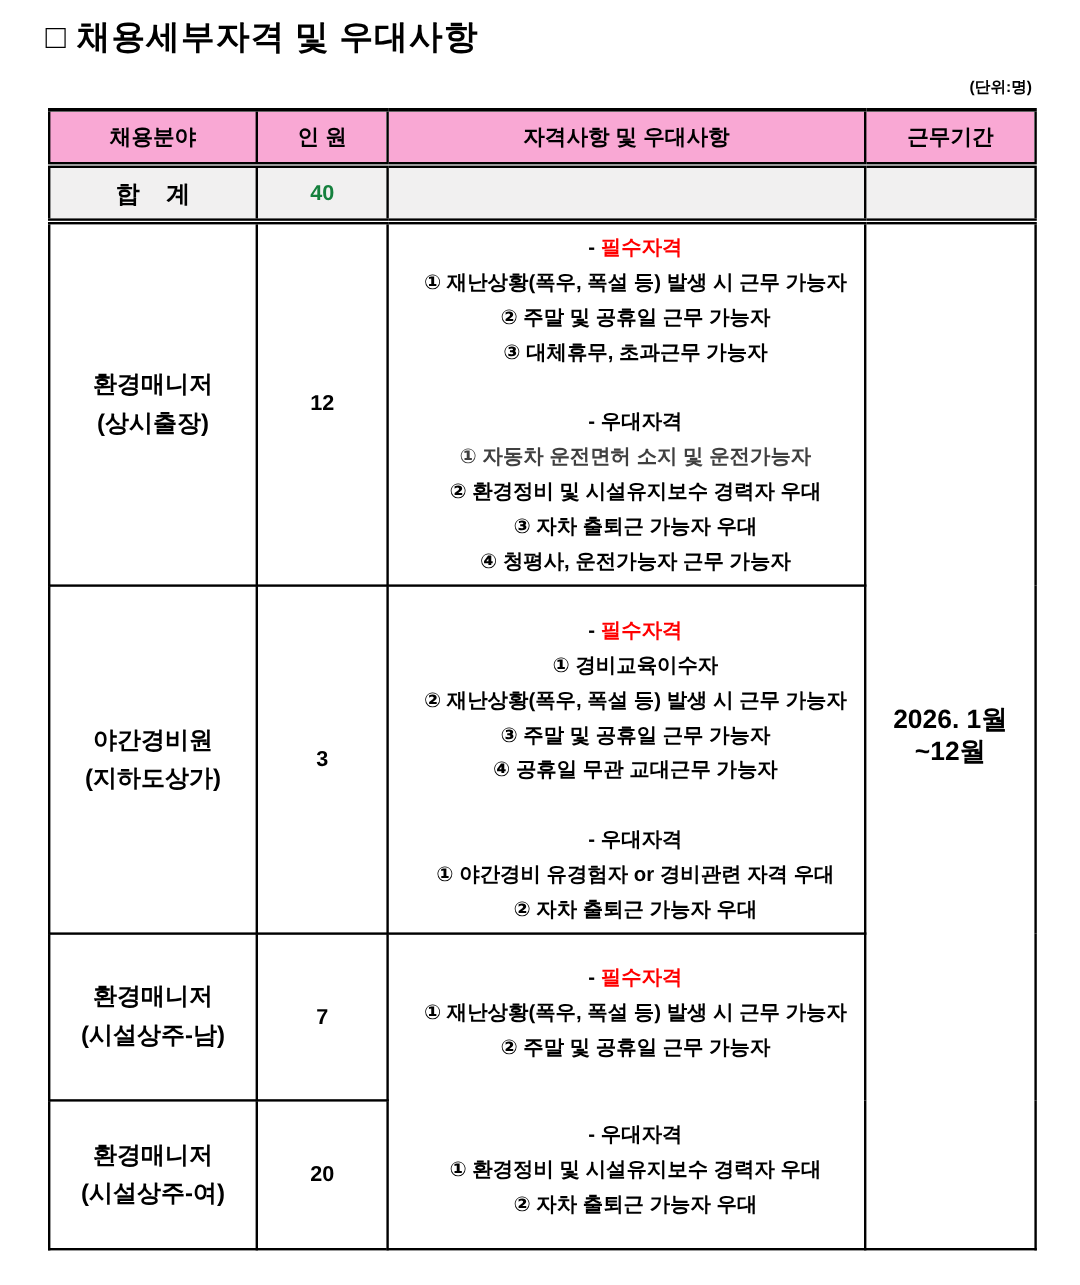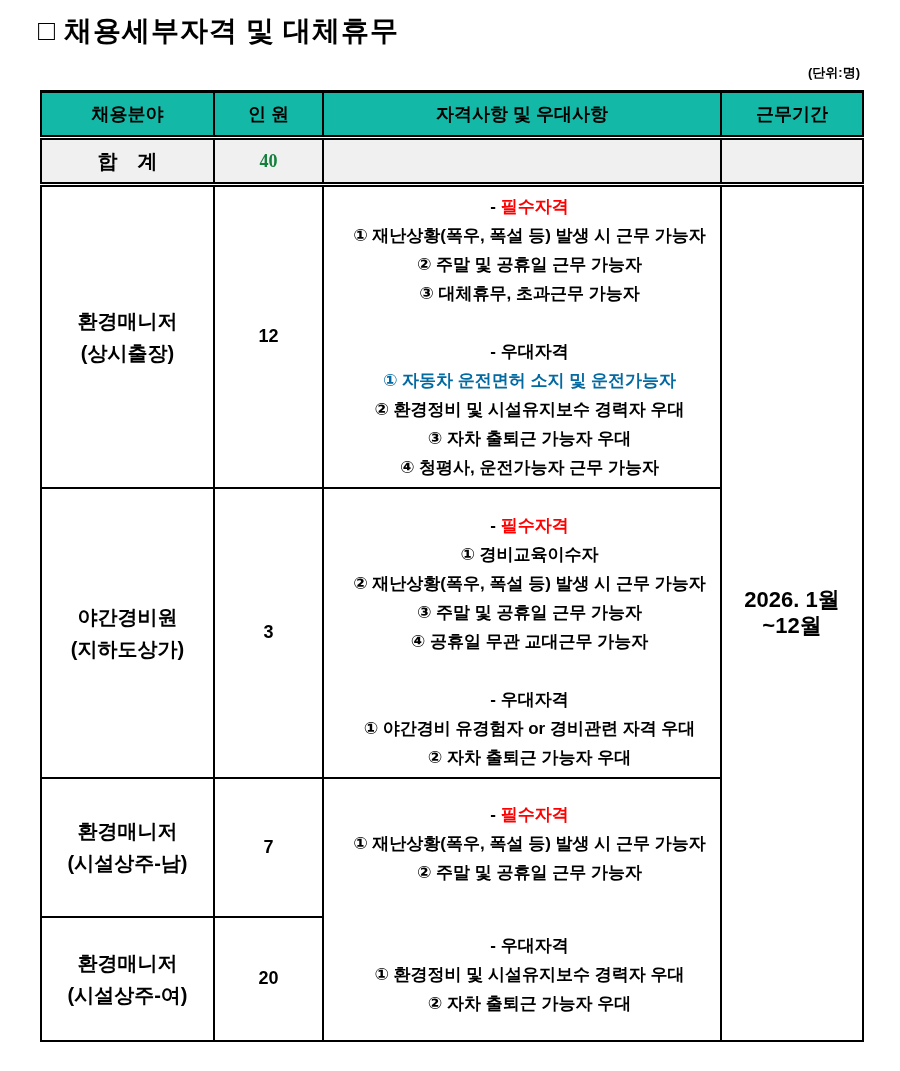--- a/index.html
+++ b/index.html
@@ -52,31 +52,30 @@
   table.qual-table td {
     border: 2px solid #000;
     padding: 0;
     vertical-align: middle;
     text-align: center;
     font-weight: bold;
     overflow: hidden;
   }
   tr.header-row th {
     height: 42px;
-    background: #14b8a6;
+    background: #f9a8d4;
     font-size: 18px;
     border-top: 3px solid #000;
     border-bottom: 5px double #000;
     white-space: pre;
   }
   tr.total-row td {
     height: 42px;
     background: #f1f0f0;
     border-bottom: 5px double #000;
-    font-family: Liberation Serif, serif;
   }
   tr.total-row .total-label {
     font-size: 20px;
     white-space: pre;
   }
   tr.total-row .total-value { font-size: 18px; }
 
   td.field-cell {
     font-size: 20px;
     line-height: 32px;
@@ -104,21 +103,21 @@
     font-size: 22px;
     line-height: 26px;
   }
   .dash { color: #000; }
 </style>
 </head>
 <body>
 
 <div class="page">
 
-  <h1 class="title">□ 채용세부자격 및 대체휴무</h1>
+  <h1 class="title">□ 채용세부자격 및 우대사항</h1>
 
   <div class="unit-note">(단위:명)</div>
 
   <table class="qual-table">
     <colgroup>
         <col class="c1">
         <col class="c2">
         <col class="c3">
         <col class="c4">
       </colgroup>
@@ -143,21 +142,21 @@
         <div>환경매니저</div>
         <div>(상시출장)</div>
       </td>
       <td class="count-cell">12</td>
       <td class="qual-cell">
         <div class="qual-heading"><span class="dash">-</span> <span style="color: rgb(255, 0, 0);">필수자격</span></div>
         <div class="qual-item">① 재난상황(폭우, 폭설 등) 발생 시 근무 가능자</div>
         <div class="qual-item">② 주말 및 공휴일 근무 가능자</div>
         <div class="qual-item">③ 대체휴무, 초과근무 가능자</div>
         <div class="qual-heading section-gap"><span class="dash">-</span> <span>우대자격</span></div>
-        <div class="qual-item" style="color: #0369a1;">① 자동차 운전면허 소지 및 운전가능자</div>
+        <div class="qual-item" style="color: #404040;">① 자동차 운전면허 소지 및 운전가능자</div>
         <div class="qual-item">② 환경정비 및 시설유지보수 경력자 우대</div>
         <div class="qual-item">③ 자차 출퇴근 가능자 우대</div>
         <div class="qual-item">④ 청평사, 운전가능자 근무 가능자</div>
       </td>
       <td class="period-cell" rowspan="4">
         <div>2026. 1월</div>
         <div>~12월</div>
       </td>
     </tr>
 

